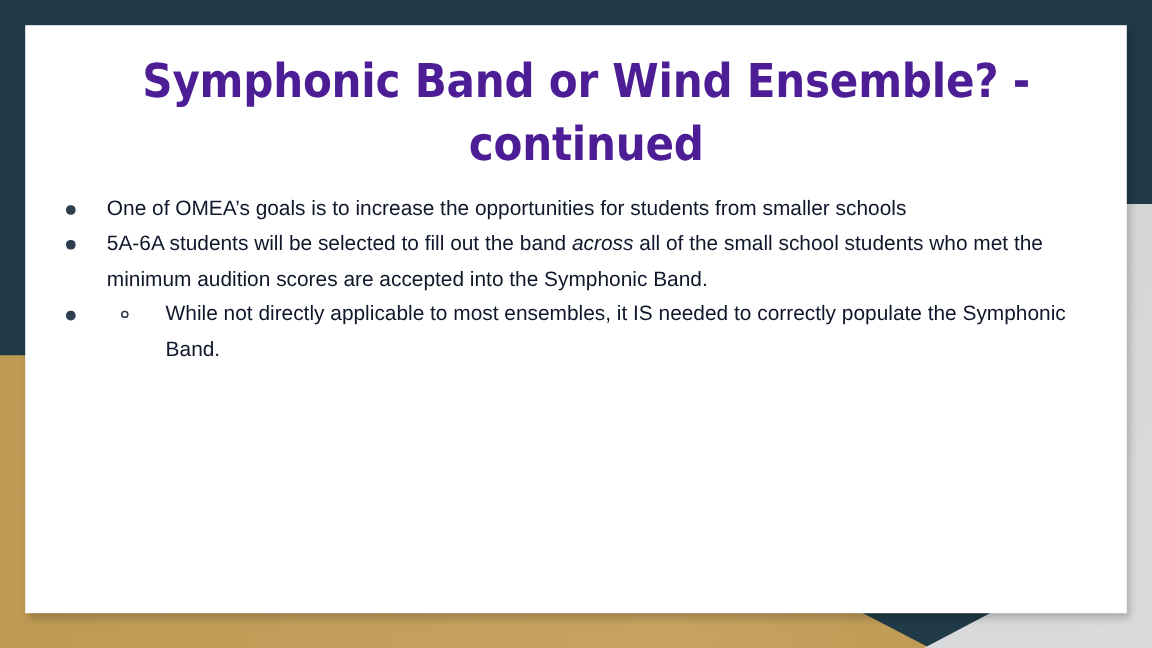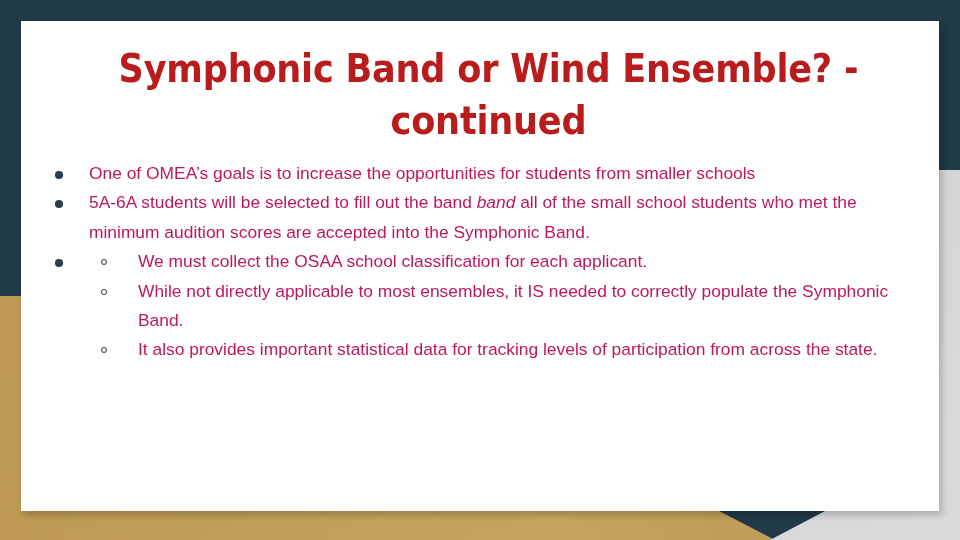--- a/index.html
+++ b/index.html
@@ -65,32 +65,32 @@
     width: 918px;
     height: 490px;
     background: #ffffff;
     box-shadow: 3px 4px 7px rgba(0,0,0,0.22);
     box-sizing: border-box;
   }
 
   .title {
     margin: 0;
     padding: 22px 60px 0 77px;
-    color: #b91c1c;
+    color: #4c1d95;
     font-family: "DejaVu Sans Condensed", "Liberation Sans Narrow", "Liberation Sans", sans-serif;
     font-weight: bold;
     font-size: 39px;
     line-height: 52px;
     text-align: center;
     letter-spacing: -0.2px;
   }
 
   .body-block {
     padding: 12px 22px 0 14px;
-    color: #be185d;
+    color: #0f172a;
     font-size: 17.4px;
     line-height: 29.4px;
   }
 
   ul.level1 {
     list-style: none;
     margin: 0;
     padding: 0;
   }
   ul.level1 > li {
@@ -182,39 +182,34 @@
 
       <ul class="level1">
 
         <li>
           <span class="bullet"></span>
           <span class="btxt">One of OMEA’s goals is to increase the opportunities for students from smaller schools</span>
         </li>
 
         <li>
           <span class="bullet"></span>
-          <span class="btxt"><span>5A-6A students will be selected to fill out the band </span><em class="ital">band</em><span> all of the small school students who met the minimum audition scores are accepted into the Symphonic Band.</span></span>
+          <span class="btxt"><span>5A-6A students will be selected to fill out the band </span><em class="ital">across</em><span> all of the small school students who met the minimum audition scores are accepted into the Symphonic Band.</span></span>
         </li>
 
         <li>
           <span class="bullet"></span>
           <div class="nested-wrap">
             <ul class="level2">
               <li>
                 <span class="bullet2"></span>
-                <span>We must collect the OSAA school classification for each applicant.</span>
               </li>
               <li>
                 <span class="bullet2"></span>
                 <span>While not directly applicable to most ensembles, it IS needed to correctly populate the Symphonic Band.</span>
               </li>
-              <li>
-                <span class="bullet2"></span>
-                <span>It also provides important statistical data for tracking levels of participation from across the state.</span>
-              </li>
             </ul>
           </div>
         </li>
 
       </ul>
 
     </div>
   </div>
 </div>
 

